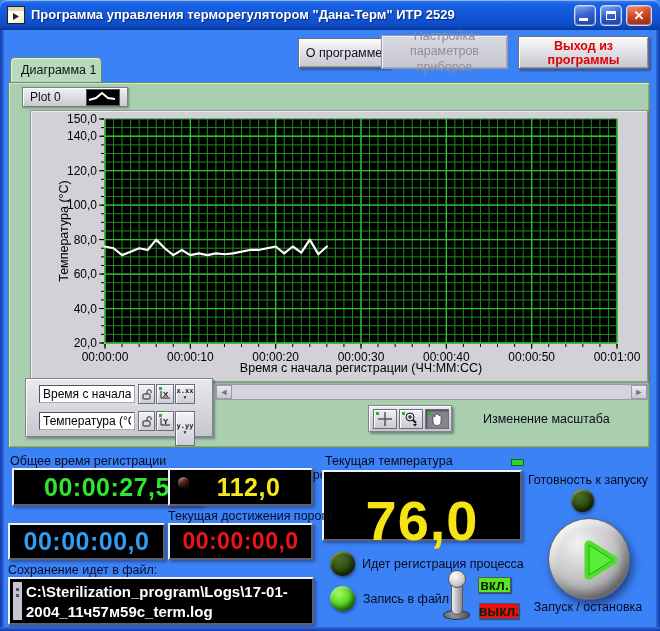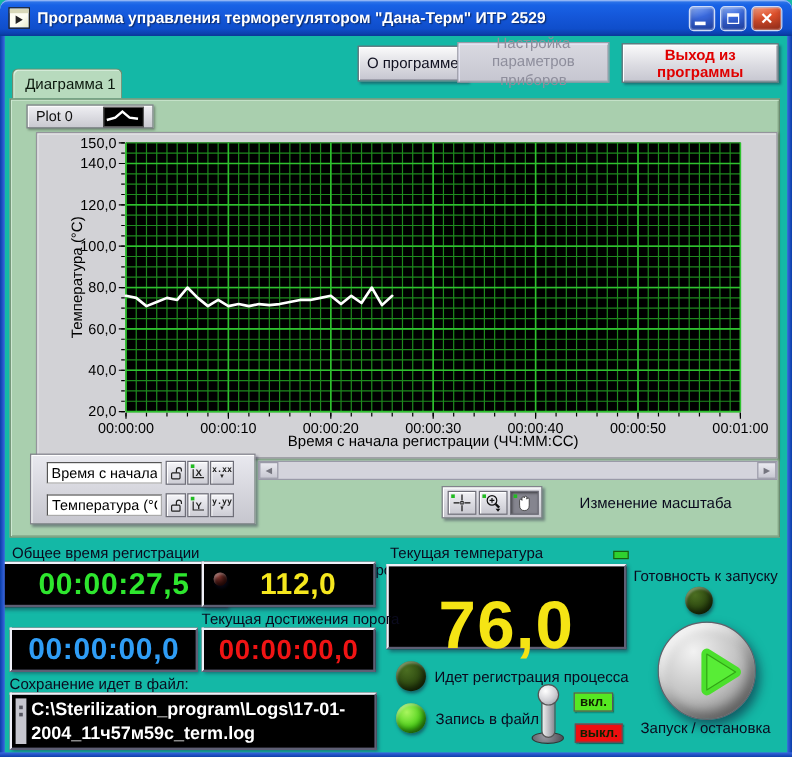--- a/index.html
+++ b/index.html
@@ -1,17 +1,17 @@
 <!DOCTYPE html>
 <html><head>
 <meta charset="utf-8">
 <style>
   html,body{margin:0;padding:0;background:#e8e8e8;}
   .abs{position:absolute;}
-  .window{position:relative;width:660px;height:631px;font-family:"Liberation Sans",sans-serif;overflow:hidden;background:#14b8a6;}
+  .window{position:relative;width:660px;height:631px;font-family:"Liberation Sans",sans-serif;overflow:hidden;background:#3b82f6;}
   
   .titlebar{position:absolute;left:0;top:0;width:660px;height:30px;border-radius:7px 7px 0 0;
     background:linear-gradient(180deg,#5a92f2 0%,#2b72e8 6%,#1862e6 14%,#1456d8 48%,#0f4ecb 80%,#0a3ea8 96%,#09368f 100%);
     box-shadow:inset 0 1px 0 #8fb4f5, inset 0 -1px 0 #0a3a9a;}
   .app-icon{left:7px;top:6px;width:18px;height:18px;background:linear-gradient(135deg,#fdfdf2 60%,#e8e8c8);border:1px solid #222;box-sizing:border-box;}
   .title-text{left:31px;top:7px;color:#fff;font-size:13px;font-weight:bold;text-shadow:1px 1px 1px #0a2a6a;white-space:nowrap;}
   .tb-btn{top:5px;width:22px;height:21px;border-radius:4px;border:1px solid #cfdcf8;box-sizing:border-box;
     box-shadow:inset 0 0 0 1px rgba(255,255,255,.28), inset 0 -6px 8px rgba(0,0,30,.25);cursor:pointer;}
   .tb-blue{background:linear-gradient(160deg,#8fb0f2,#3a6ae0 45%,#2a55c8);}
   .tb-red{background:linear-gradient(160deg,#f3a085,#e0512b 45%,#c03a18);}
@@ -60,21 +60,21 @@
   .label{font-size:12.5px;color:#0a0a1e;white-space:nowrap;}
   .display{background:#000;border:2px solid;border-color:#f0f0f8 #5e5e74 #5e5e74 #f0f0f8;box-sizing:border-box;
     box-shadow:2px 2px 3px rgba(25,25,55,.45);display:flex;align-items:center;justify-content:center;font-weight:bold;}
   .digit{font-size:25px;letter-spacing:0.5px;}
   .big-digit{font-size:56px;letter-spacing:1px;}
   .led{border-radius:50%;box-shadow:inset -2px -3px 5px rgba(0,0,0,.55), inset 1px 2px 2px rgba(255,255,255,.35), 1px 2px 3px rgba(15,15,45,.5);}
   .led-on{background:radial-gradient(circle at 36% 30%, #a9f55e, #46cf14 60%, #2f9b0a);}
   .led-off{background:radial-gradient(circle at 36% 30%, #4b6e21, #28420d 65%, #1b2e08);}
   .led-maroon{background:radial-gradient(circle at 36% 30%, #8d3c35, #400f0b 72%);}
   .green-rect{background:#2fd12f;border:1px solid #156015;box-sizing:border-box;}
-  .state-chip{display:flex;align-items:center;justify-content:center;font-size:11px;font-weight:bold;color:#102000;
+  .state-chip{display:flex;align-items:center;justify-content:center;font-size:14px;font-weight:bold;color:#102000;
     border:1px solid #55555f;box-sizing:border-box;box-shadow:1px 1px 1px rgba(0,0,0,.4);cursor:pointer;}
   
   .sw-base{position:absolute;left:3px;top:40px;width:27px;height:10px;border-radius:50%;background:radial-gradient(circle at 40% 30%,#9a9aa2,#4a4a52);border:1px solid #333;box-sizing:border-box;}
   .sw-stem{position:absolute;left:11px;top:9px;width:12px;height:36px;border-radius:6px;background:linear-gradient(90deg,#efefef,#b9b9bf 55%,#8a8a92);border:1px solid #555;box-sizing:border-box;}
   .sw-knob{position:absolute;left:8px;top:0;width:18px;height:18px;border-radius:50%;background:radial-gradient(circle at 35% 30%,#ffffff,#cfcfd4 55%,#94949c);border:1px solid #555;box-sizing:border-box;}
   
   .big-btn{border-radius:50%;background:radial-gradient(circle at 36% 30%, #f2f2f2, #c6c6c6 45%, #8e8e8e 82%, #7a7a7a);
     border:1px solid #60606a;box-sizing:border-box;cursor:pointer;
     box-shadow:inset -4px -6px 9px rgba(0,0,0,.35), inset 3px 5px 7px rgba(255,255,255,.75), 3px 5px 9px rgba(15,15,45,.55);}
   
@@ -350,21 +350,21 @@
             <path d="M6,6 V3.8 a2.1,2.1 0 0 1 4.2,0 V5" fill="none" stroke="#222"></path>
           </svg>
       </div>
       <div class="mini-btn" style="left:130px;top:32px;width:18px;height:20px;">
         <span class="green-dot"></span>
         <svg width="14" height="14" viewBox="0 0 14 14">
             <path d="M3,4 V11 H12" fill="none" stroke="#222"></path>
             <text x="5" y="10" font-size="8" font-weight="bold" fill="#222" font-family="Liberation Sans,sans-serif">Y</text>
           </svg>
       </div>
-      <div class="mini-btn" style="left:149px;top:32px;width:20px;height:20px;">
+      <div class="mini-btn" style="left:149px;top:32px;width:20px;height:35px;">
         <span class="fmt-txt">y.yy</span>
         <span class="fmt-caret">▼</span>
       </div>
     </div>
 
     <div class="abs hscroll" style="left:215px;top:354px;width:433px;height:16px;">
       <div class="sb-arrow" style="left:0;">◄</div>
       <div class="sb-arrow" style="right:0;">►</div>
     </div>
 
@@ -388,21 +388,21 @@
       <div class="pal-btn active" style="left:56px;">
         <span class="green-dot"></span>
         <svg width="16" height="15" viewBox="0 0 16 15">
             <path d="M4 9 V5 a1 1 0 0 1 2 0 V3 a1 1 0 0 1 2 0 v-0.5 a1 1 0 0 1 2 0 V4 a1 1 0 0 1 2 0 v5 c0 3-1.5 4.5-4 4.5 s-4-1.5-4-4.5z" fill="#fff" stroke="#222" stroke-width="0.6"></path>
           </svg>
       </div>
     </div>
     <div class="abs label" style="left:483px;top:382px;">Изменение масштаба</div>
 
     <div class="abs label" style="left:10px;top:424px;">Общее время регистрации</div>
-    <div class="abs display" style="left:0;top:438px;width:190px;height:38px;align-items:center;">
+    <div class="abs display" style="left:12px;top:438px;width:190px;height:38px;align-items:center;">
       <span class="digit" style="color: rgb(46, 230, 46);">00:00:27,5</span>
     </div>
 
     <div class="abs label" style="left:168px;top:438px;margin-left:36px;">Температурный порог</div>
     <div class="abs display" style="left:168px;top:438px;width:145px;height:38px;">
       <span class="abs led led-maroon" style="left:8px;top:7px;width:11px;height:11px;"></span>
       <span class="digit" style="padding-left: 16px; color: rgb(245, 231, 30);">112,0</span>
     </div>
 
     <div class="abs label" style="left:325px;top:424px;">Текущая температура</div>

